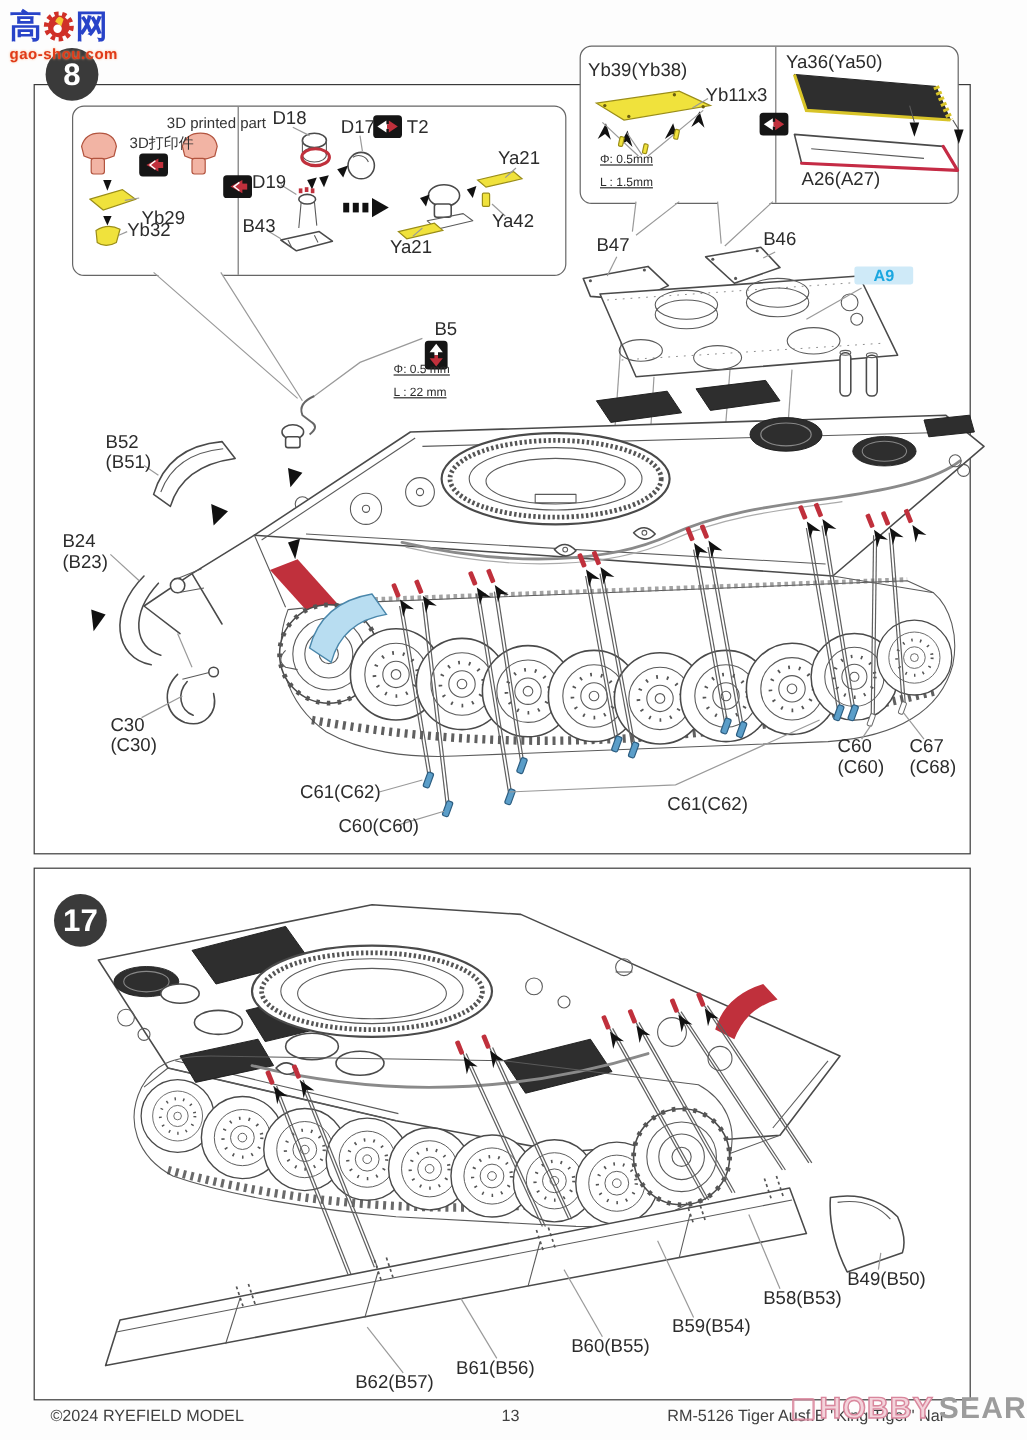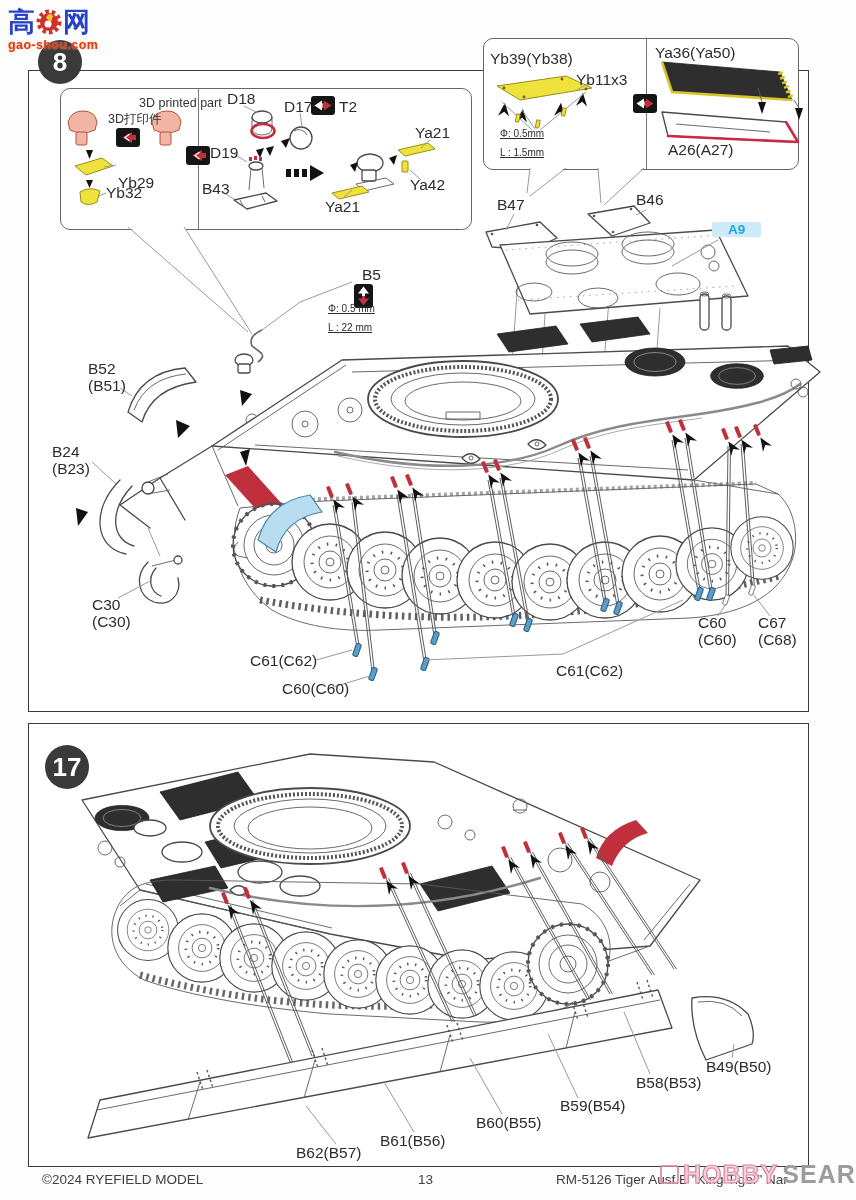--- a/index.html
+++ b/index.html
@@ -565,21 +565,21 @@
   <div class="lbl" style="left:227px;top:90px;">D18</div>
   <div class="lbl" style="left:284px;top:98px;">D17</div>
   <div class="lbl" style="left:339px;top:98px;">T2</div>
   <div class="lbl" style="left:210px;top:144px;">D19</div>
   <div class="lbl" style="left:202px;top:180px;">B43</div>
   <div class="lbl" style="left:415px;top:124px;">Ya21</div>
   <div class="lbl" style="left:410px;top:176px;">Ya42</div>
   <div class="lbl" style="left:325px;top:198px;">Ya21</div>
 
   <div class="lbl" style="left:490px;top:50px;">Yb39(Yb38)</div>
-  <div class="lbl" style="left:576px;top:71px;">Yb11x3</div>
+  <div class="lbl" style="left:588px;top:71px;">Yb11x3</div>
   <div class="lbl mm" style="left:500px;top:128px;">Φ: 0.5mm</div>
   <div class="lbl mm" style="left:500px;top:147px;">L : 1.5mm</div>
   <div class="lbl" style="left:655px;top:44px;">Ya36(Ya50)</div>
   <div class="lbl" style="left:668px;top:141px;">A26(A27)</div>
 
   <div class="lbl" style="left:497px;top:196px;">B47</div>
   <div class="lbl" style="left:636px;top:191px;">B46</div>
   <div class="lbl a9" style="left:712px;top:222px;">A9</div>
   <div class="lbl" style="left:362px;top:266px;">B5</div>
   <div class="lbl mm" style="left:328px;top:303px;">Φ: 0.5 mm</div>

